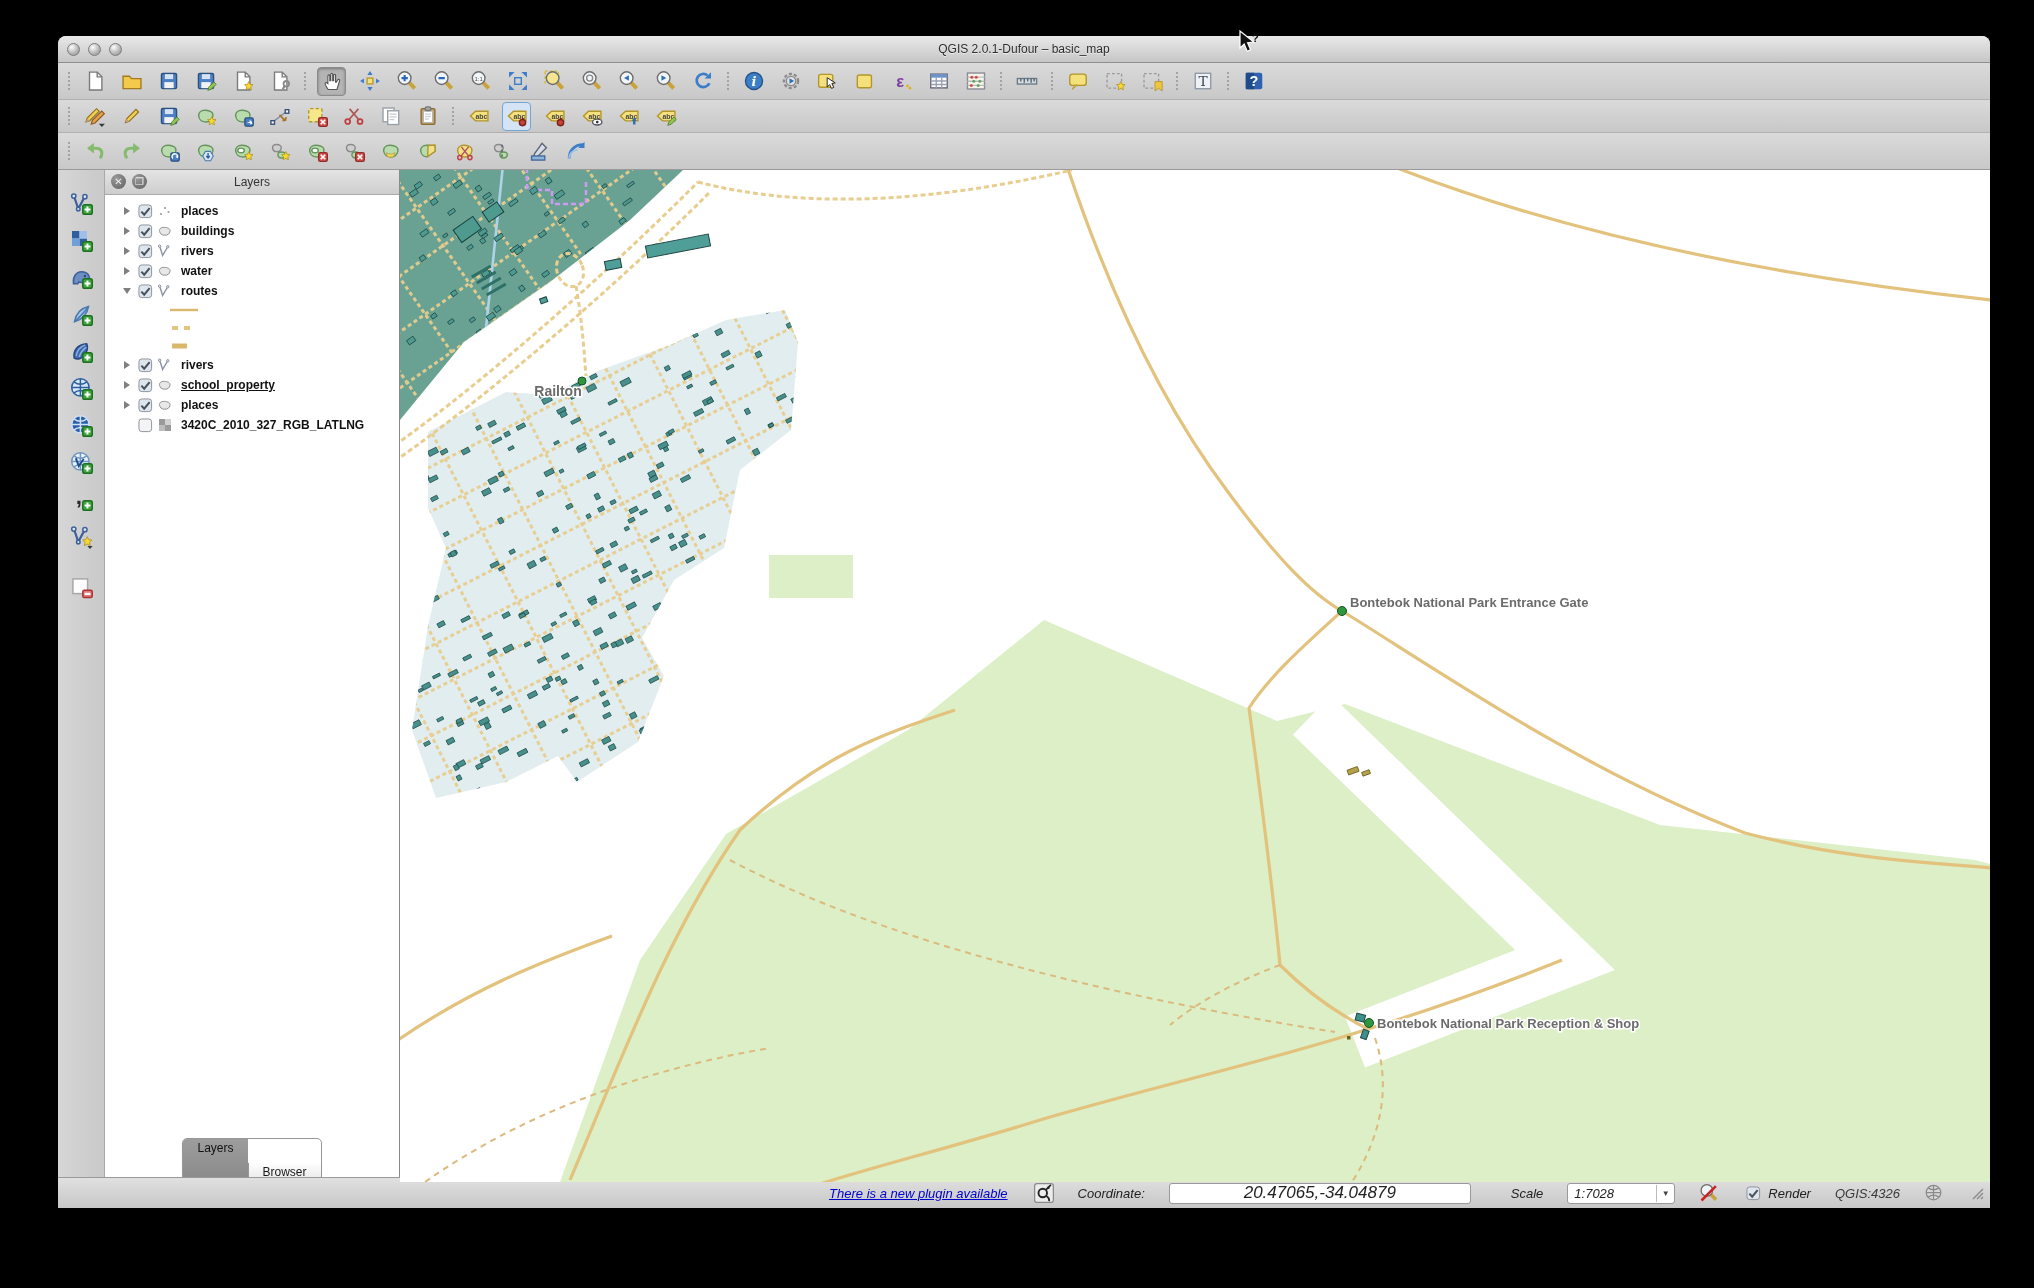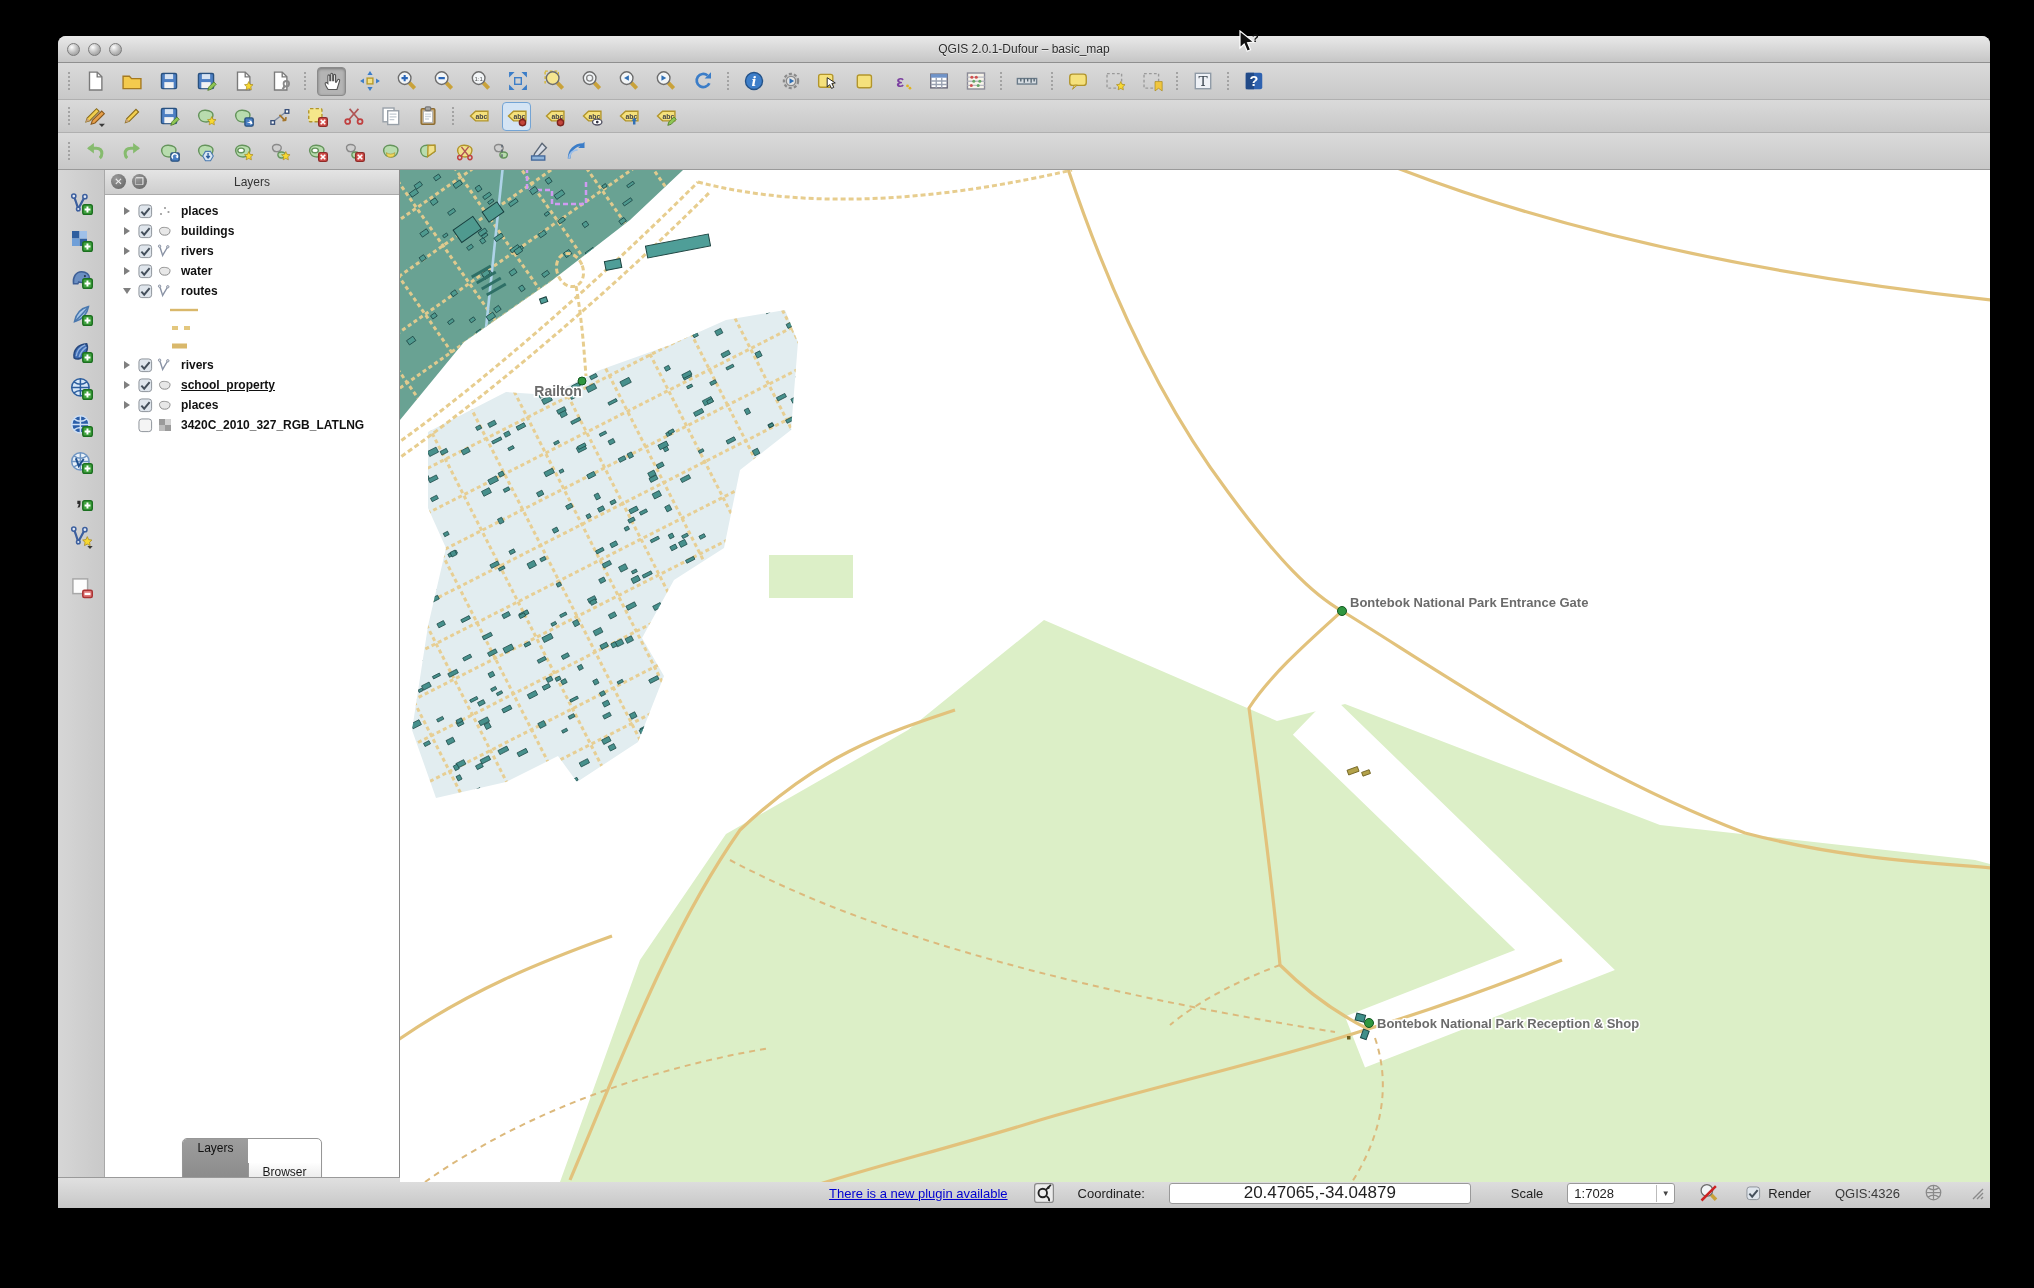--- a/index.html
+++ b/index.html
@@ -49,21 +49,21 @@
   .symrow{height:18px;display:flex;align-items:center;padding-left:64px;}
   #paneltabs{height:34px;display:flex;align-items:center;justify-content:center;background:#fff;flex:0 0 auto;}
   .seg{display:flex;border:1px solid #979797;border-radius:5px;overflow:hidden;box-shadow:0 1px 1px rgba(0,0,0,.15);}
   .seg .tab{padding:2px 14px;font-size:12px;color:#1a1a1a;background:linear-gradient(#fefefe,#e8e8e8);}
   .seg .tab.on{background:linear-gradient(#9d9d9d,#8a8a8a);color:#111;}
   .seg .tab + .tab{border-left:1px solid #979797;margin-top:24px;}
   #mapwrap{flex:1 1 auto;position:relative;background:#fff;min-width:0;}
   #map{display:block;}
   
   #statusbar{height:30px;background:linear-gradient(#e0e0e0,#c7c7c7);border-top:1px solid #9a9a9a;
-             display:flex;align-items:center;justify-content:flex-end;padding:0 6px;gap:24px;font-size:13px;color:#222;flex:0 0 auto;}
+             display:flex;align-items:center;justify-content:flex-end;padding:0 6px;gap:24px;font-size:13px;color:#222;flex:0 0 auto;font-style:italic;}
   #pluginlink{color:#0000d0;text-decoration:underline;margin-right:2px;}
   .sfield{background:#fff;border:1px solid #9a9a9a;border-radius:3px;height:19px;display:flex;align-items:center;}
   #coordfield{width:300px;justify-content:center;font-size:17px;}
   #scalecombo{width:100px;justify-content:space-between;padding-left:6px;}
   #scalecombo .arr{width:17px;height:17px;border-left:1px solid #bbb;display:flex;align-items:center;justify-content:center;font-size:8px;color:#444;}
   .sicon{width:20px;height:20px;display:flex;align-items:center;justify-content:center;}
   #renderwrap{display:flex;align-items:center;gap:5px;}
   #crslabel{color:#3a3a3a;}
   #grip{width:14px;height:14px;margin-left:2px;}
   #cursor{position:absolute;left:1237px;top:30px;z-index:50;pointer-events:none;}

